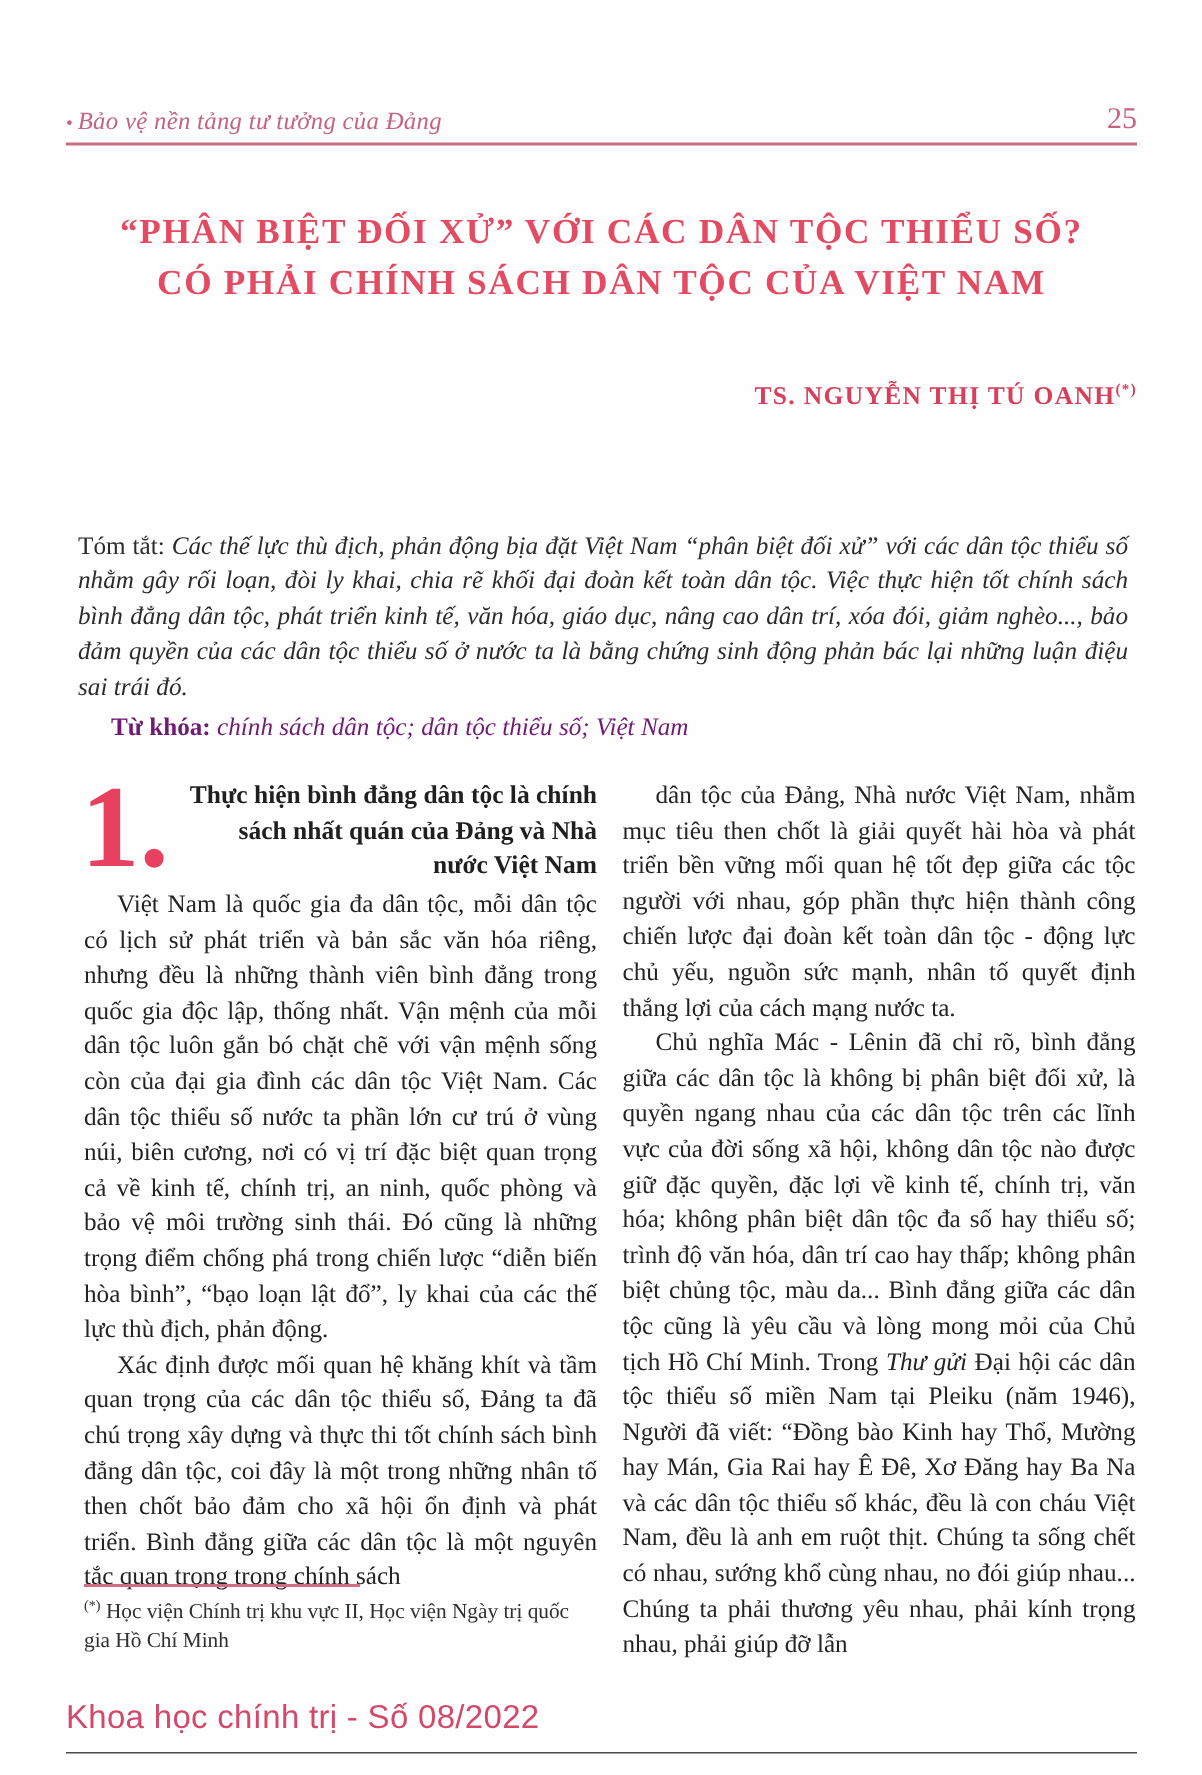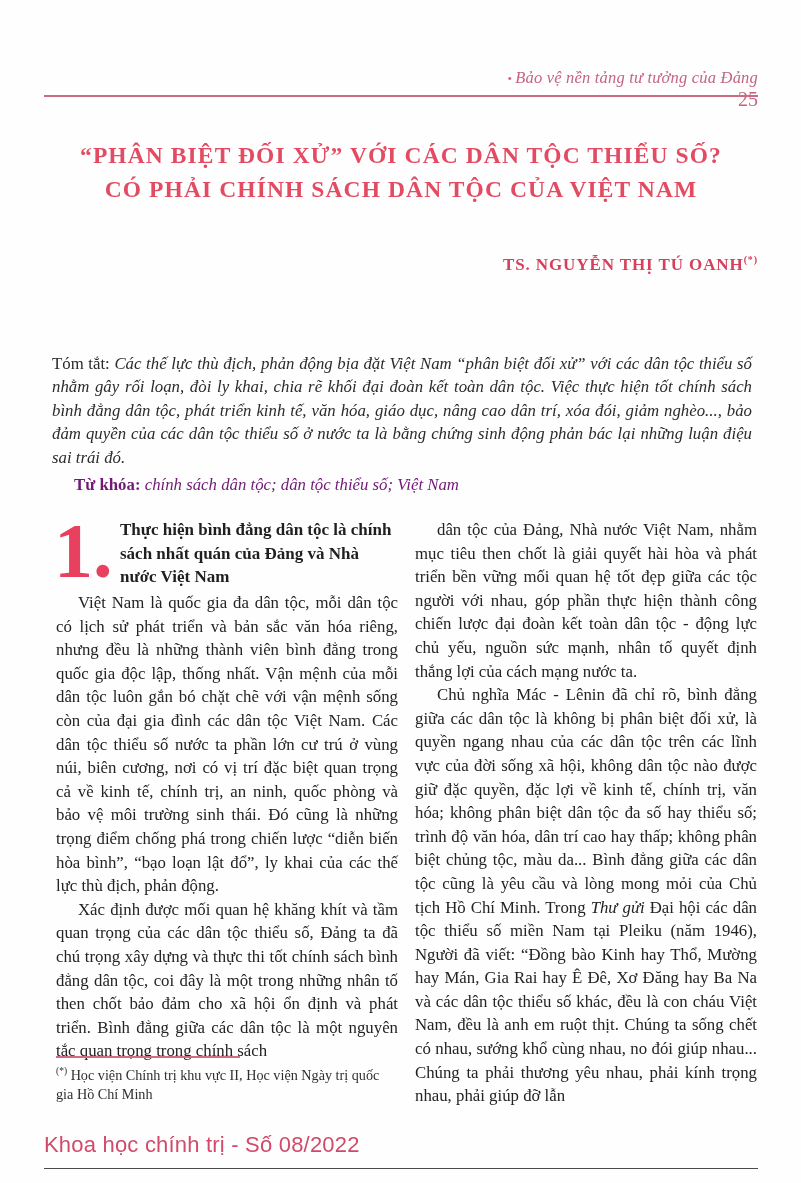--- a/index.html
+++ b/index.html
@@ -25,21 +25,20 @@
 
   
   .runhead {
     position: absolute;
     left: 44px;
     top: 68px;
     width: 714px;
     display: flex;
     align-items: flex-end;
     justify-content: space-between;
-    flex-direction: column;
   }
   .runhead-left {
     font-style: italic;
     font-size: 16.5px;
     color: #c4647f;
     letter-spacing: 0.2px;
     white-space: nowrap;
   }
   .runhead-bullet {
     display: inline-block;
@@ -173,21 +172,21 @@
     font-size: 78px;
     line-height: 78px;
     color: #e8415f;
   }
   .section-title {
     margin-left: 64px;
     font-weight: bold;
     font-size: 17px;
     line-height: 23.6px;
     text-indent: 0;
-    text-align: left;
+    text-align: right;
     color: #1f1f1f;
   }
 
   
   .fn-rule {
     position: absolute;
     left: 56px;
     top: 1056px;
     width: 184px;
     height: 1.6px;

